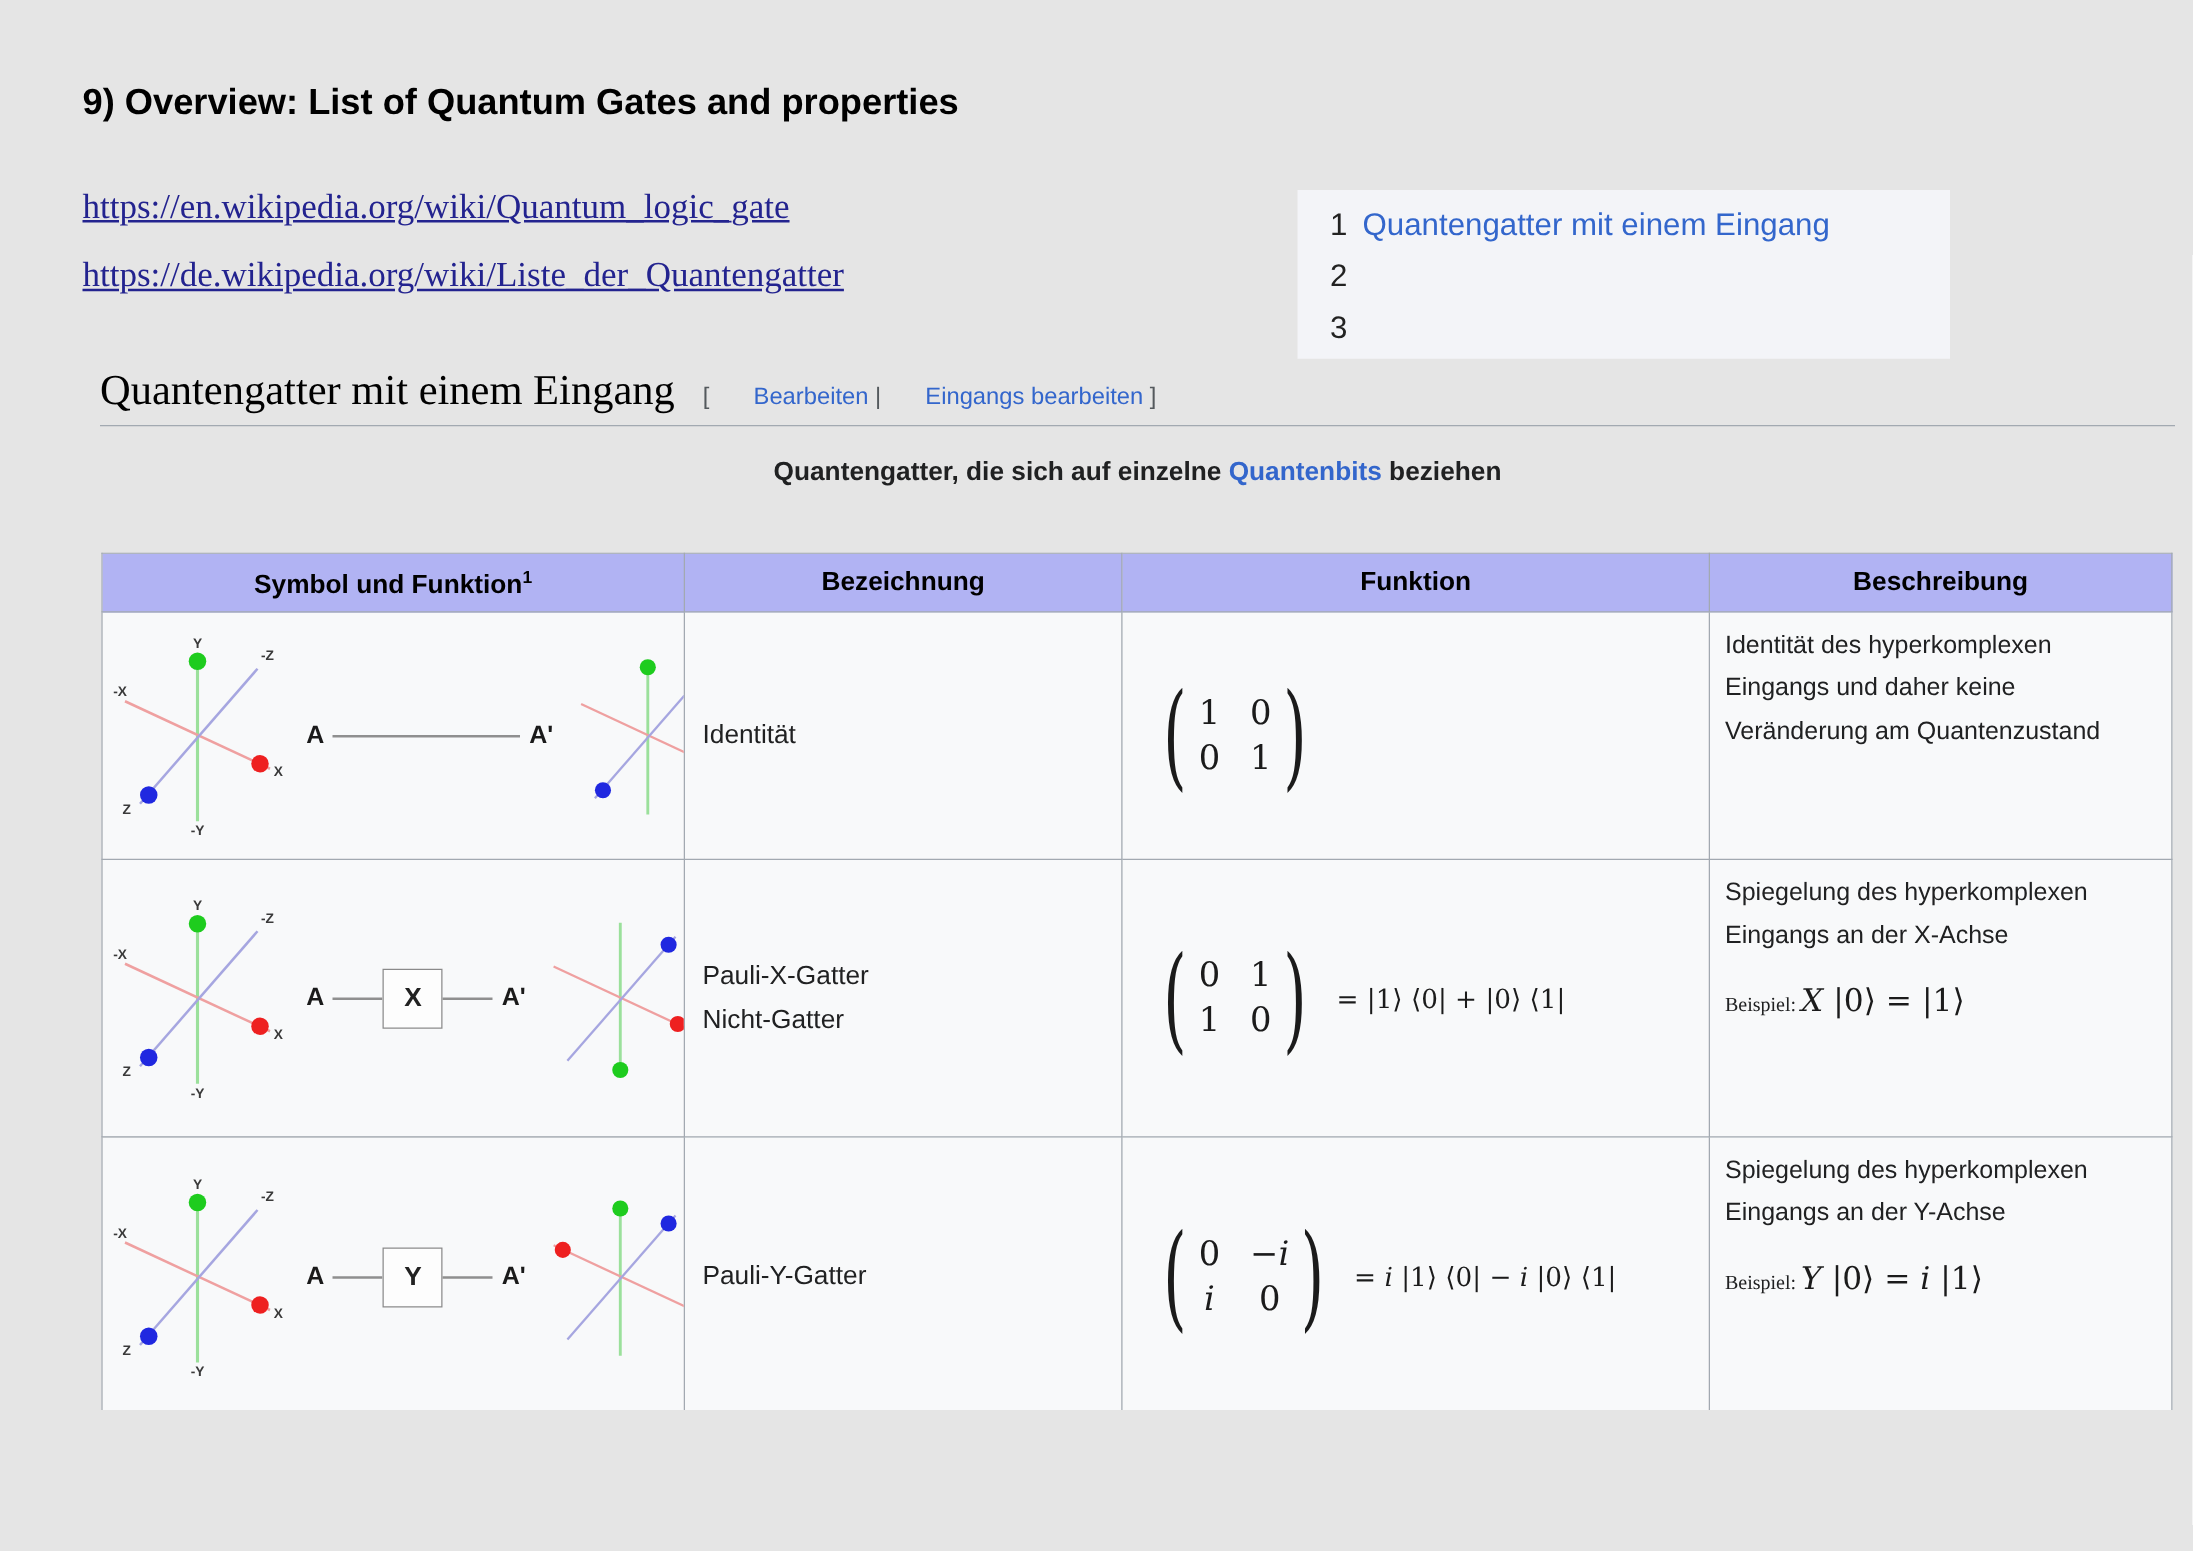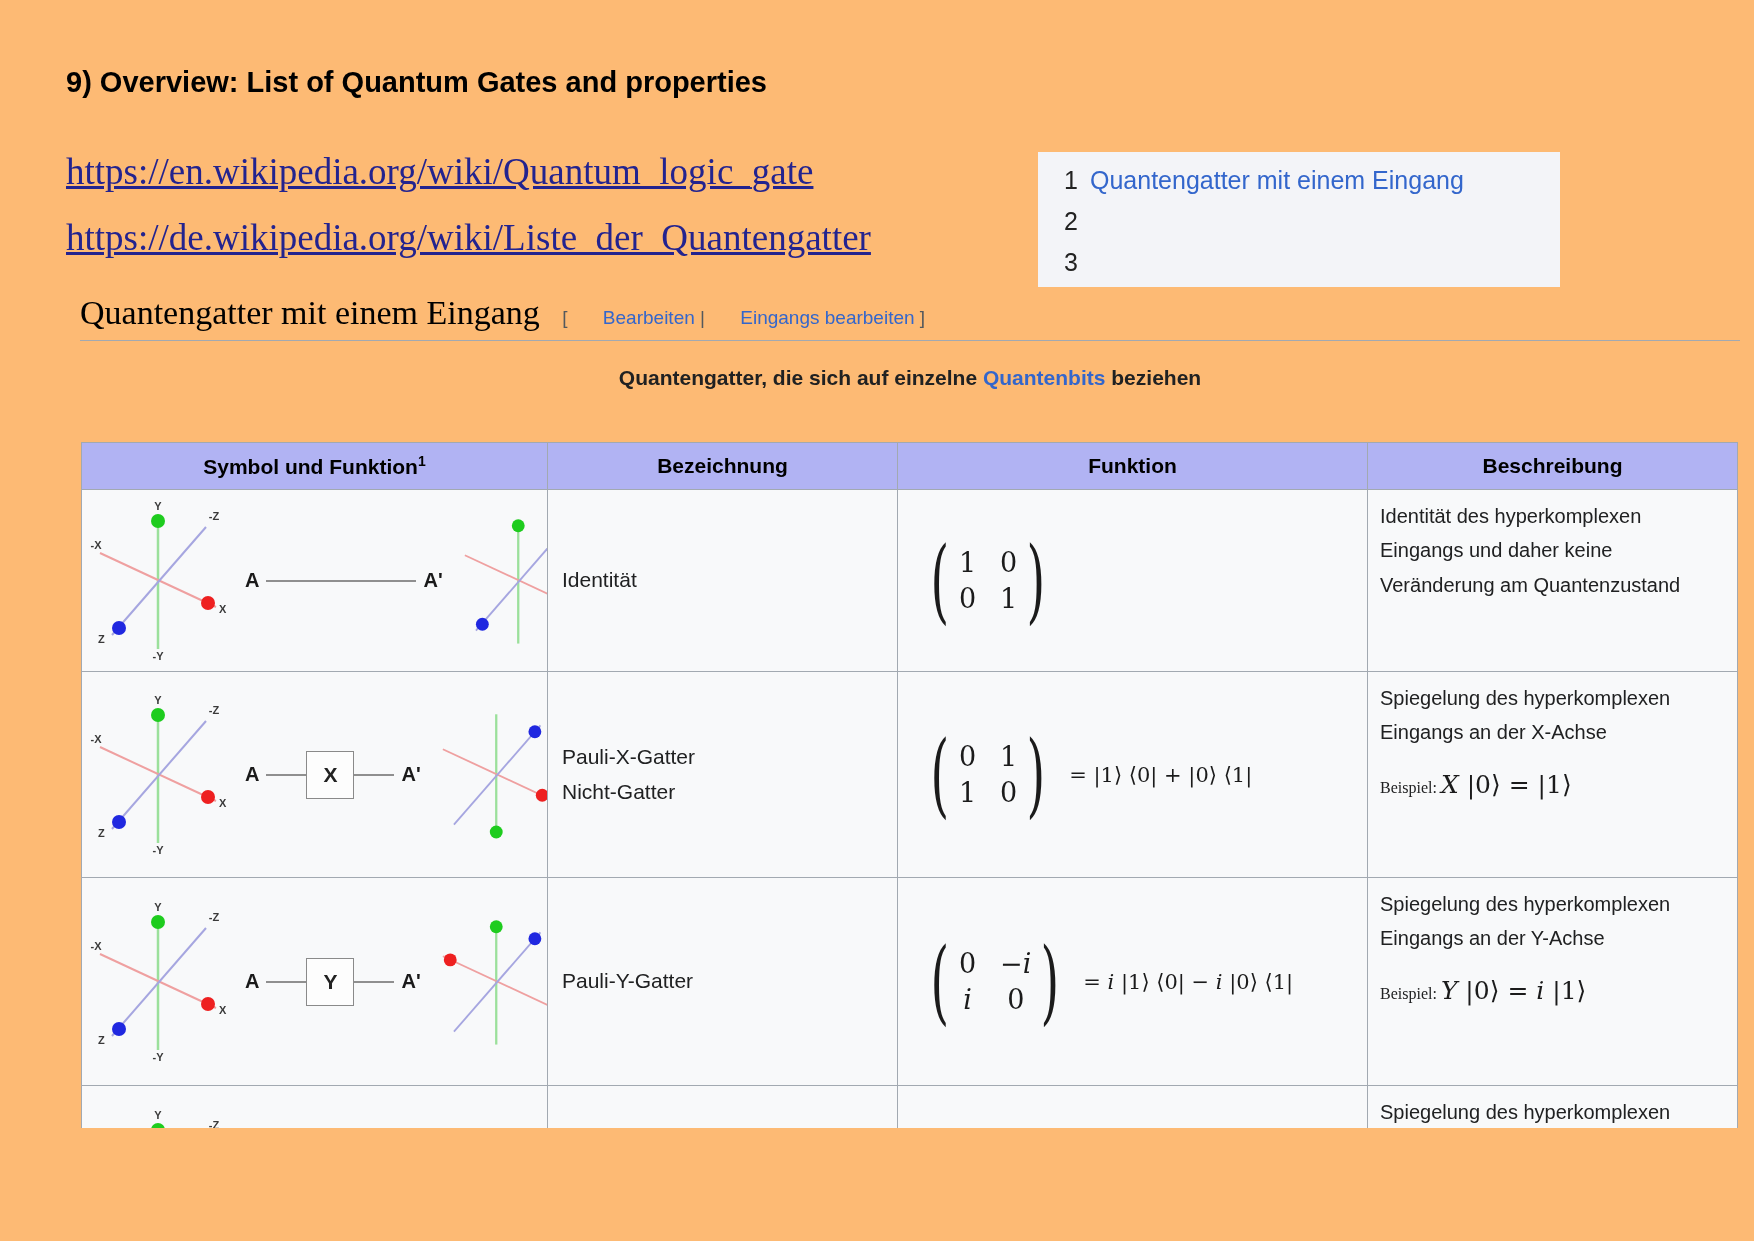--- a/index.html
+++ b/index.html
@@ -1,25 +1,25 @@
 <!DOCTYPE html>
 <html><head>
 <meta charset="utf-8">
 <style>
   html,body{margin:0;padding:0;background:#fff;}
-  #page{position:relative;width:1754px;height:1241px;background:#fdba74;overflow:hidden;
+  #page{position:relative;width:1754px;height:1241px;background:#e5e5e5;overflow:hidden;
         font-family:"Liberation Sans",sans-serif;color:#202122;}
 
   
   .doc-title{position:absolute;left:66px;top:66px;font-size:29px;font-weight:bold;color:#000;}
 
   
   .ext-links{position:absolute;left:66px;top:150px;}
   .ext-links a{display:block;font-family:"Liberation Serif","DejaVu Serif",serif;
-               font-size:37px;color:#23238f;text-decoration:underline;margin-bottom:23px;}
+               font-size:28px;color:#23238f;text-decoration:underline;margin-bottom:23px;}
 
   
   .toc{position:absolute;left:1038px;top:152px;width:522px;box-sizing:border-box;
        background:#f3f4f8;padding:14px 6px 10px 14px;}
   .toc-item{display:flex;align-items:baseline;font-size:25px;line-height:29px;margin-bottom:12px;}
   .toc-item:last-child{margin-bottom:0;}
   .toc-num{color:#222;min-width:26px;text-align:right;margin-right:12px;}
   .toc-link{color:#3366cc;text-decoration:none;}
 
   
@@ -66,21 +66,21 @@
   .formula{display:flex;align-items:center;}
   .math{font-family:"DejaVu Serif","DejaVu Sans",serif;color:#1b1b1b;}
   .it{font-style:italic;}
   .paren{display:inline-block;font-family:"DejaVu Serif",serif;font-size:92px;line-height:0.78;
          transform:scale(0.52,1);transform-origin:center;font-weight:normal;color:#1b1b1b;}
   .mat{display:grid;grid-template-columns:auto auto;column-gap:24px;row-gap:5px;
        text-align:center;font-size:27px;margin:0 1px;}
   .rhs{margin-left:15px;font-size:21px;white-space:nowrap;}
 
   
-  td.c-desc{vertical-align:top;padding:9px 16px 8px 12px;font-size:20px;line-height:1.72;}
+  td.c-desc{vertical-align:top;padding:9px 16px 24px 12px;font-size:20px;line-height:1.72;}
   .beispiel{margin-top:13px;white-space:nowrap;}
   .beispiel .math{font-size:25px;}
   .lbl{font-family:Liberation Serif, serif;font-size:16px;}
 </style>
 </head>
 <body>
 
 <div id="page">
 
   <div class="doc-title">9) Overview: List of Quantum Gates and properties</div>

